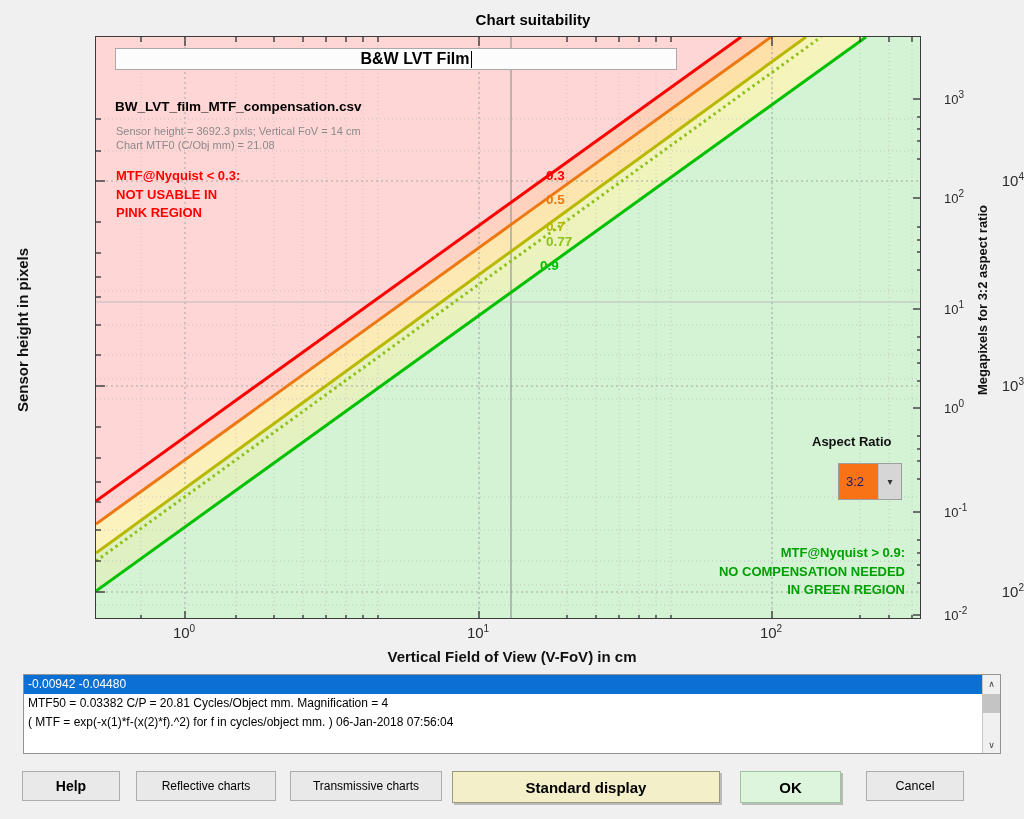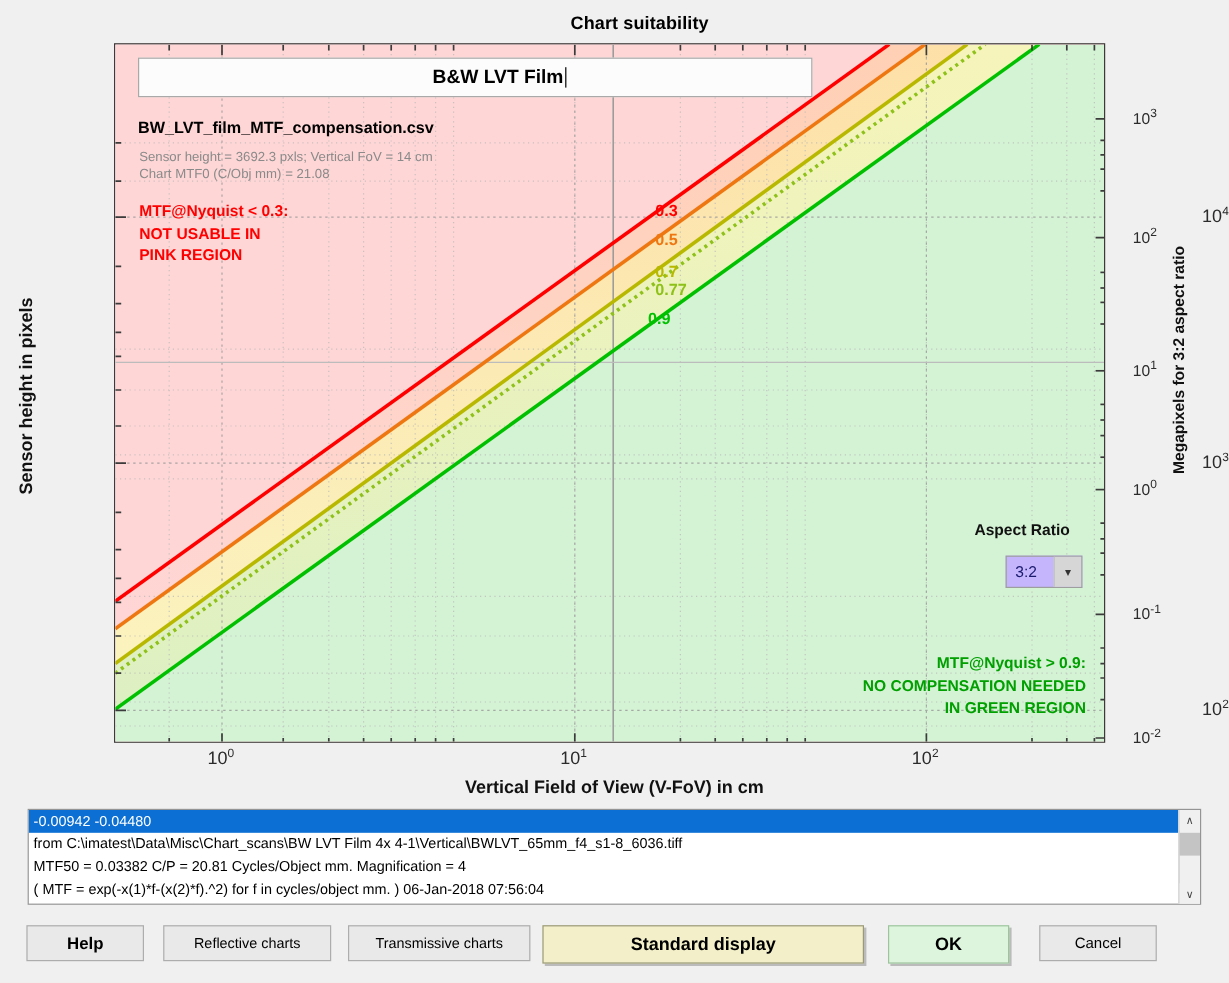--- a/index.html
+++ b/index.html
@@ -62,21 +62,21 @@
     font-size:13px;font-weight:bold;color:#111;
     transform:translate(-50%,-50%) rotate(-90deg);
     white-space:nowrap;
   }
   #xlabel{
     position:absolute;left:0;top:648px;width:1024px;
     text-align:center;font-size:15px;font-weight:bold;color:#111;
   }
   
   #title-input{
-    position:absolute;left:115px;top:48px;width:562px;height:33px;
+    position:absolute;left:115px;top:48px;width:562px;height:22px;
     background:#fcfcfc;border:1px solid #a9a9a9;
     box-sizing:border-box;
     display:flex;align-items:center;justify-content:center;padding-left:40px;
   }
   #title-input-text{
     font-size:16px;font-weight:bold;color:#000;
     display:inline-block;
   }
   #title-caret{
     display:inline-block;width:1px;height:17px;background:#000;
@@ -103,22 +103,22 @@
   .curve-label{
     position:absolute;font-size:13.5px;font-weight:bold;
     white-space:nowrap;
   }
   
   #aspect-label{
     position:absolute;left:812px;top:434px;
     font-size:13px;font-weight:bold;color:#111;
   }
   #aspect-select{
-    position:absolute;left:838px;top:463px;width:64px;height:27px;
-    background:#c4b5fd;border:1px solid #9e9e9e;box-sizing:border-box;
+    position:absolute;left:838px;top:463px;width:64px;height:37px;
+    background:#f97316;border:1px solid #9e9e9e;box-sizing:border-box;
     display:flex;align-items:center;
     font-size:13px;color:#1b1b6e;
   }
   #aspect-select-value{padding-left:7px;flex:1;}
   #aspect-select-arrow{
     width:22px;height:100%;background:#d6d6d6;
     border-left:1px solid #c0c0c0;
     display:flex;align-items:center;justify-content:center;
     color:#333;font-size:10px;
   }
@@ -421,21 +421,20 @@
 
 <div id="aspect-label">Aspect Ratio</div>
 <div id="aspect-select">
   <span id="aspect-select-value">3:2</span>
   <span id="aspect-select-arrow">▾</span>
 </div>
 
 <div id="text-panel">
   <div id="text-lines">
     <div class="tline sel">-0.00942  -0.04480</div>
-    <div class="tline">from  C:\imatest\Data\Misc\Chart_scans\BW LVT Film 4x 4-1\Vertical\BWLVT_65mm_f4_s1-8_6036.tiff</div>
     <div class="tline">MTF50 = 0.03382 C/P  = 20.81 Cycles/Object mm.  Magnification = 4</div>
     <div class="tline">( MTF = exp(-x(1)*f-(x(2)*f).^2) for f in cycles/object mm. )  06-Jan-2018 07:56:04</div>
   </div>
   <div id="text-scroll">
     <div class="sb-btn" id="sb-up">∧</div>
     <div id="sb-thumb"></div>
     <div class="sb-btn" id="sb-down">∨</div>
   </div>
 </div>
 

